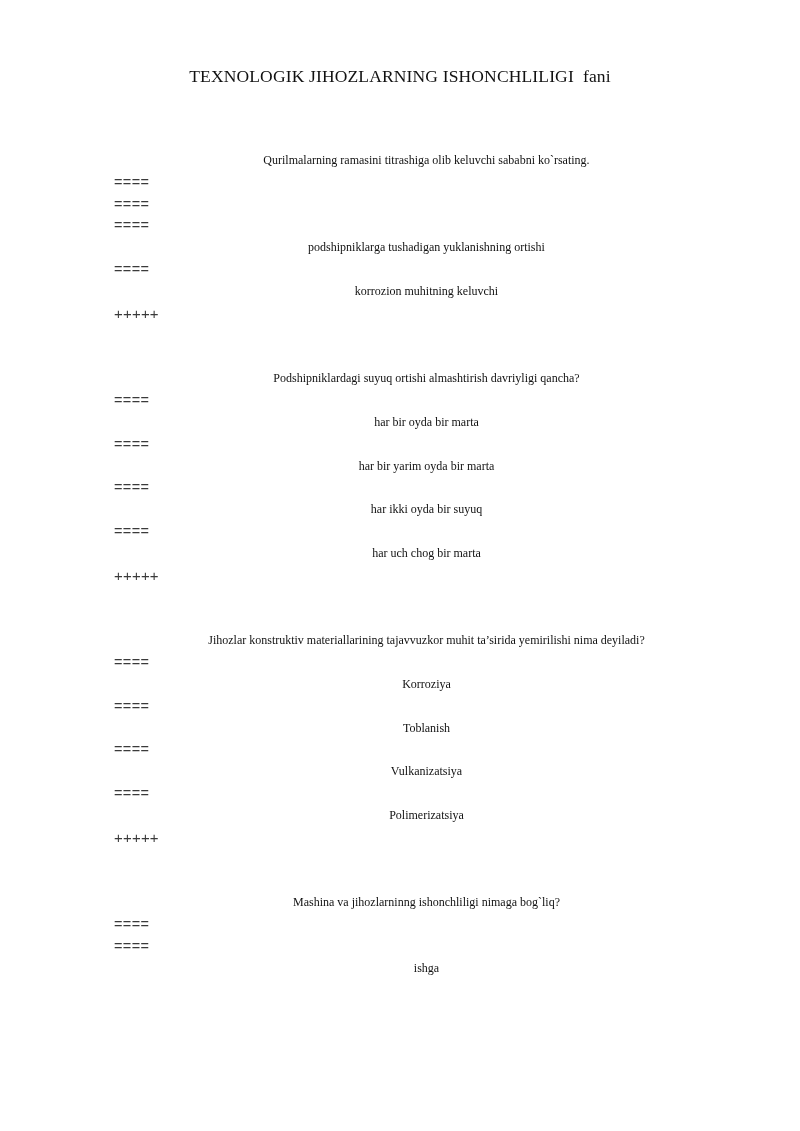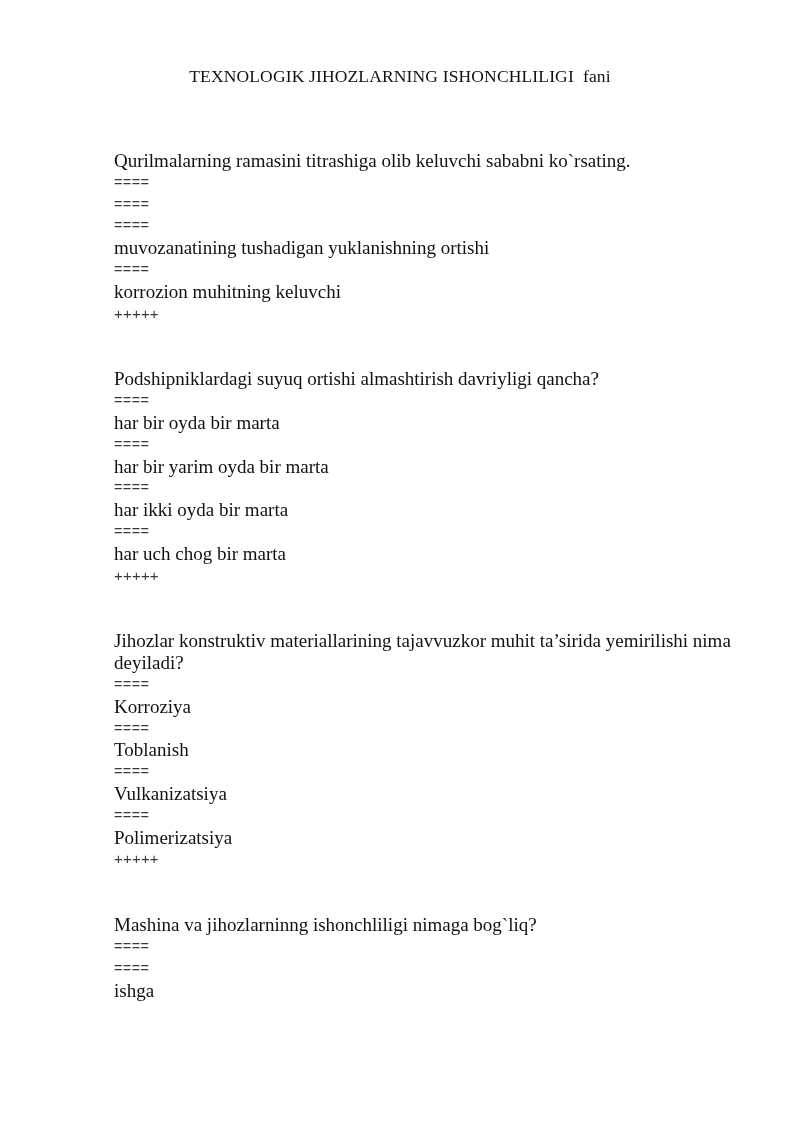--- a/index.html
+++ b/index.html
@@ -51,26 +51,27 @@
 
   .qblock {
     margin: 0 0 44px 0;
   }
   .qblock:last-child {
     margin-bottom: 0;
   }
 
   .line {
     font-family: "Liberation Serif", "DejaVu Serif", serif;
-    font-size: 19px;
+    font-size: 12px;
     line-height: 21.8px;
     color: #111111;
     margin: 0;
     white-space: pre-wrap;
     word-wrap: break-word;
+    text-align: center;
   }
 
   .line.question {
     margin-bottom: 0;
   }
 
   .sep {
     font-family: "Liberation Sans", "DejaVu Sans", sans-serif;
     font-size: 14.5px;
     line-height: 21.8px;
@@ -97,34 +98,34 @@
 
   <div class="doc-title">TEXNOLOGIK JIHOZLARNING ISHONCHLILIGI  fani</div>
 
   <div class="body-col">
 
     <div class="qblock">
       <p class="line question">Qurilmalarning ramasini titrashiga olib keluvchi sababni ko`rsating.</p>
       <p class="sep">====</p>
       <p class="sep">====</p>
       <p class="sep">====</p>
-      <p class="line">muvozanatining tushadigan yuklanishning ortishi</p>
+      <p class="line">podshipniklarga tushadigan yuklanishning ortishi</p>
       <p class="sep">====</p>
       <p class="line">korrozion muhitning keluvchi</p>
       <p class="endmark">+++++</p>
     </div>
 
     <div class="qblock">
       <p class="line question">Podshipniklardagi suyuq ortishi almashtirish davriyligi qancha?</p>
       <p class="sep">====</p>
       <p class="line">har bir oyda bir marta</p>
       <p class="sep">====</p>
       <p class="line">har bir yarim oyda bir marta</p>
       <p class="sep">====</p>
-      <p class="line">har ikki oyda bir marta</p>
+      <p class="line">har ikki oyda bir suyuq</p>
       <p class="sep">====</p>
       <p class="line">har uch chog bir marta</p>
       <p class="endmark">+++++</p>
     </div>
 
     <div class="qblock">
       <p class="line question">Jihozlar konstruktiv materiallarining tajavvuzkor muhit ta’sirida yemirilishi nima deyiladi?</p>
       <p class="sep">====</p>
       <p class="line">Korroziya</p>
       <p class="sep">====</p>

